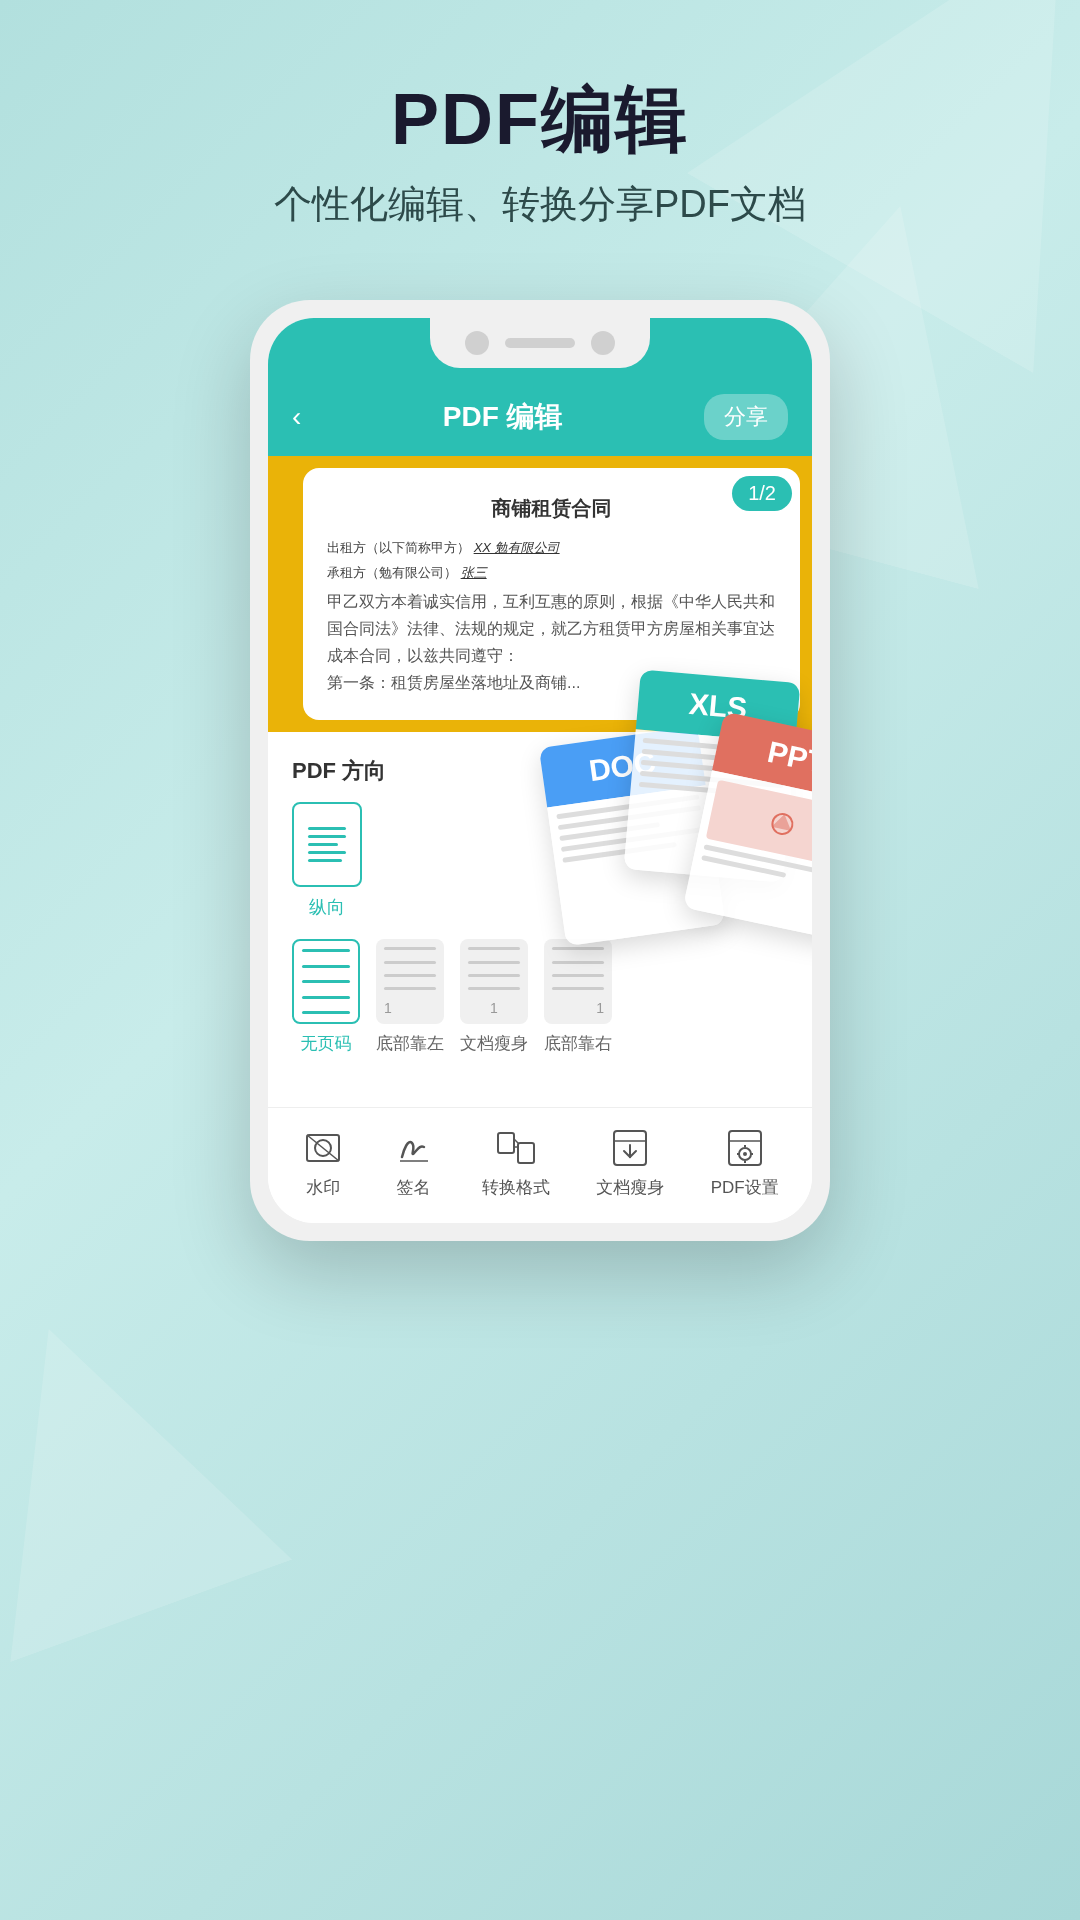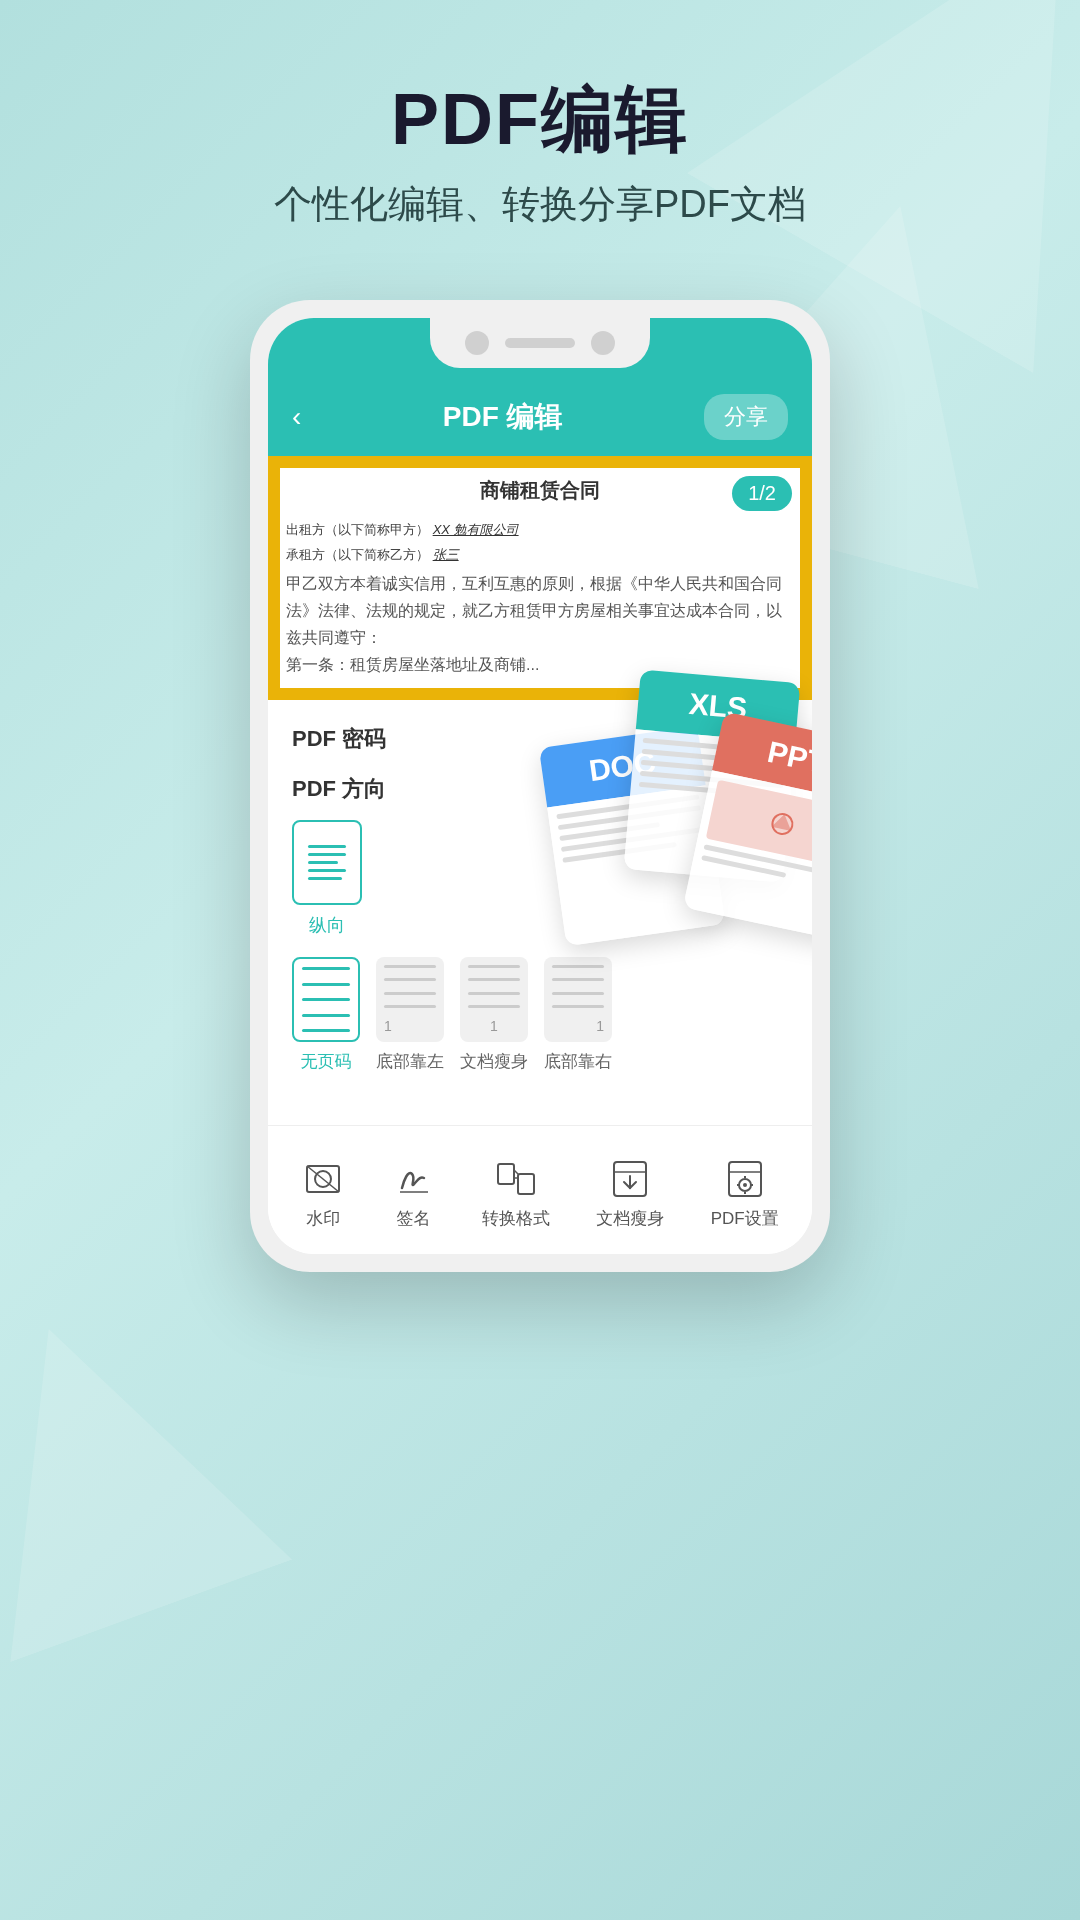--- a/index.html
+++ b/index.html
@@ -152,25 +152,26 @@
       right: 20px;
       background: #2bbfb3;
       color: white;
       border-radius: 20px;
       padding: 6px 16px;
       font-size: 20px;
       z-index: 5;
     }
     .pdf-document {
       background: white;
-      padding: 6px;
-      border-radius: 0;
+      padding: 24px;
+      border-radius: 16px;
       min-height: 220px;
       font-size: 14px;
       line-height: 1.6;
+      margin-left: 23px;
     }
     .pdf-doc-title {
       text-align: center;
       font-size: 20px;
       font-weight: 700;
       margin-bottom: 14px;
       color: #333;
     }
     .pdf-doc-line {
       font-size: 13px;
@@ -303,21 +304,21 @@
     .page-label.selected {
       color: #2bbfb3;
     }
 
     
     .bottom-toolbar {
       background: white;
       border-top: 1px solid #eee;
       display: flex;
       justify-content: space-around;
-      padding: 33px 10px 24px;
+      padding: 20px 10px 24px;
       position: relative;
       z-index: 10;
       margin-top: 8px;
       border-radius: 0 0 46px 46px;
     }
     .toolbar-item {
       display: flex;
       flex-direction: column;
       align-items: center;
       gap: 8px;
@@ -436,21 +437,21 @@
 
       <div class="pdf-area">
         <div class="pdf-page-badge">1/2</div>
         <div class="pdf-document">
           <div class="pdf-doc-title">商铺租赁合同</div>
           <div class="pdf-doc-line">
             <span>出租方（以下简称甲方）</span>
             <span class="handwritten">XX 勉有限公司</span>
           </div>
           <div class="pdf-doc-line">
-            <span>承租方（以下简称乙方）</span>
+            <span>承租方（勉有限公司）</span>
             <span class="handwritten">张三</span>
           </div>
           <div class="pdf-doc-text">甲乙双方本着诚实信用，互利互惠的原则，根据《中华人民共和国合同法》法律、法规的规定，就乙方租赁甲方房屋相关事宜达成本合同，以兹共同遵守：</div>
           <div class="pdf-doc-text">第一条：租赁房屋坐落地址及商铺...</div>
         </div>
 
         <div class="floating-docs">
           <div class="doc-card doc">
             <div class="doc-card-top" style="background:#4a9ef5">DOC</div>
             <div class="doc-card-body">
@@ -482,23 +483,20 @@
               </div>
               <div class="doc-line"></div>
               <div class="doc-line" style="width:60%"></div>
             </div>
           </div>
         </div>
       </div>
 
       <div class="bottom-panel">
 
-        <div class="section">
-          <div class="section-title">PDF 密码</div>
-        </div>
 
         <div class="section">
           <div class="section-title">PDF 方向</div>
           <div class="options-row">
 
             <div class="option-item">
               <div class="option-icon selected" style="background:white;">
                 <div class="portrait-lines">
                   <div class="line" style="width:100%"></div>
                   <div class="line" style="width:100%"></div>

